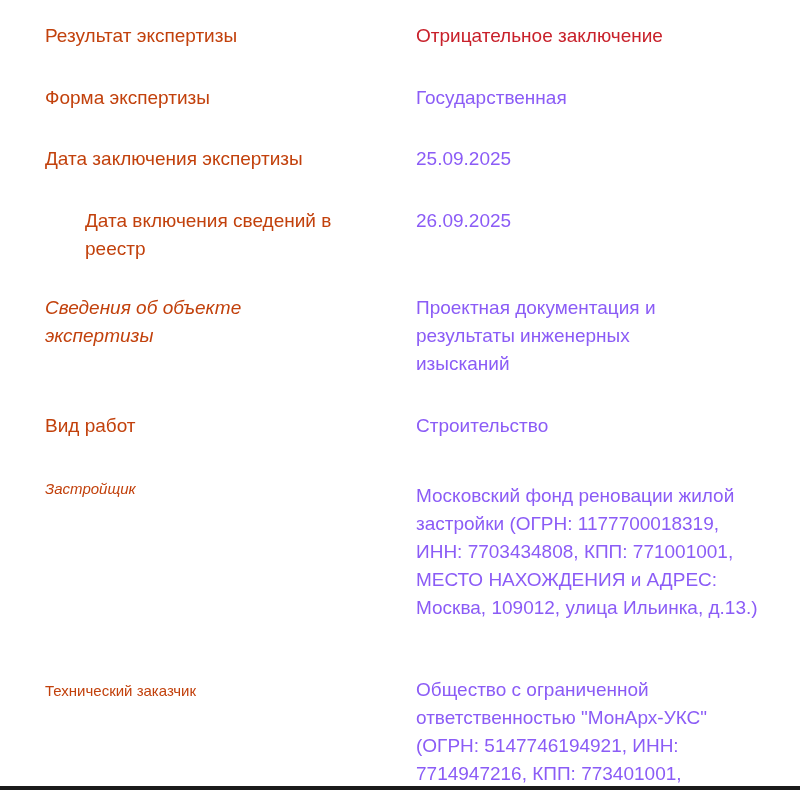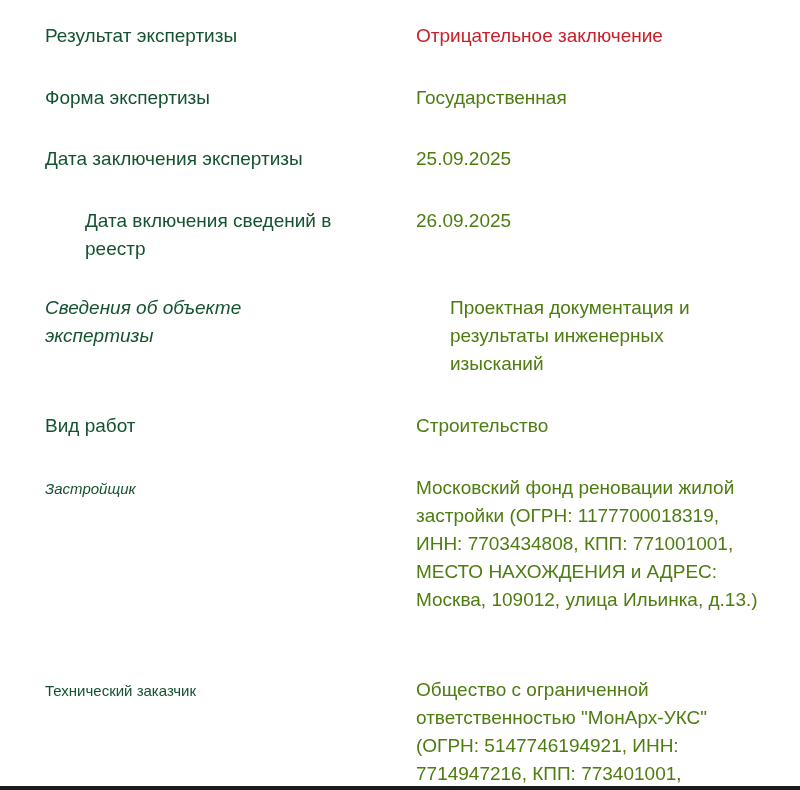--- a/index.html
+++ b/index.html
@@ -16,33 +16,33 @@
     }
     .row {
       position: absolute;
       left: 0;
       width: 800px;
     }
     .label {
       position: absolute;
       left: 45px;
       width: 330px;
-      color: #14532d;
+      color: #c2410c;
       font-size: 19px;
       line-height: 28px;
     }
     .label.small {
       font-size: 15px;
       line-height: 22px;
     }
     .value {
       position: absolute;
       left: 416px;
       width: 360px;
-      color: #4d7c0f;
+      color: #8b5cf6;
       font-size: 19px;
       line-height: 28px;
     }
     .value.negative {
       color: #c8202a;
     }
     .bottom-bar {
       position: absolute;
       left: 0;
       top: 786px;
@@ -71,31 +71,31 @@
     <div class="value">25.09.2025</div>
   </div>
 
   <div class="row" style="top:207px;">
     <div class="label" style="width:300px;margin-left:40px;">Дата включения сведений в реестр</div>
     <div class="value">26.09.2025</div>
   </div>
 
   <div class="row" style="top:294px;">
     <div class="label" style="width:230px;font-style:italic;">Сведения об объекте экспертизы</div>
-    <div class="value" style="width:290px;margin-left:34px;">Проектная документация и результаты инженерных изысканий</div>
+    <div class="value" style="width:290px;">Проектная документация и результаты инженерных изысканий</div>
   </div>
 
   <div class="row" style="top:412px;">
     <div class="label">Вид работ</div>
     <div class="value">Строительство</div>
   </div>
 
   <div class="row" style="top:474px;">
     <div class="label small" style="top:4px;font-style:italic;">Застройщик</div>
-    <div class="value" style="width:350px;">Московский фонд реновации жилой застройки (ОГРН: 1177700018319, ИНН: 7703434808, КПП: 771001001, МЕСТО НАХОЖДЕНИЯ и АДРЕС: Москва, 109012, улица Ильинка, д.13.)</div>
+    <div class="value" style="width:350px;margin-top:8px;">Московский фонд реновации жилой застройки (ОГРН: 1177700018319, ИНН: 7703434808, КПП: 771001001, МЕСТО НАХОЖДЕНИЯ и АДРЕС: Москва, 109012, улица Ильинка, д.13.)</div>
   </div>
 
   <div class="row" style="top:676px;">
     <div class="label small" style="top:4px;">Технический заказчик</div>
     <div class="value" style="width:350px;">Общество с ограниченной ответственностью "МонАрх-УКС" (ОГРН: 5147746194921, ИНН: 7714947216, КПП: 773401001,</div>
   </div>
 
 </div>
 
 <div class="bottom-bar"></div>

